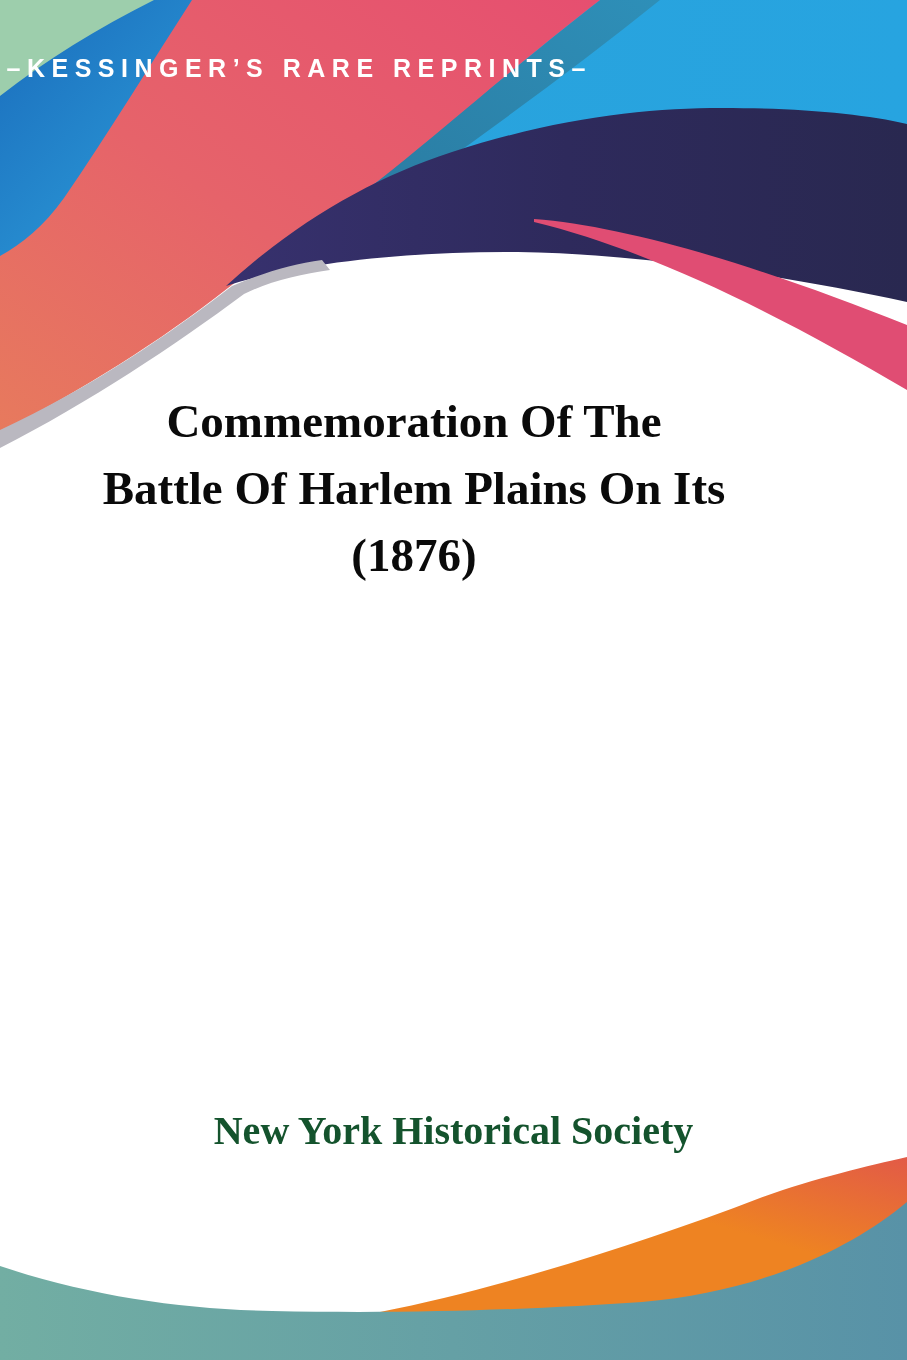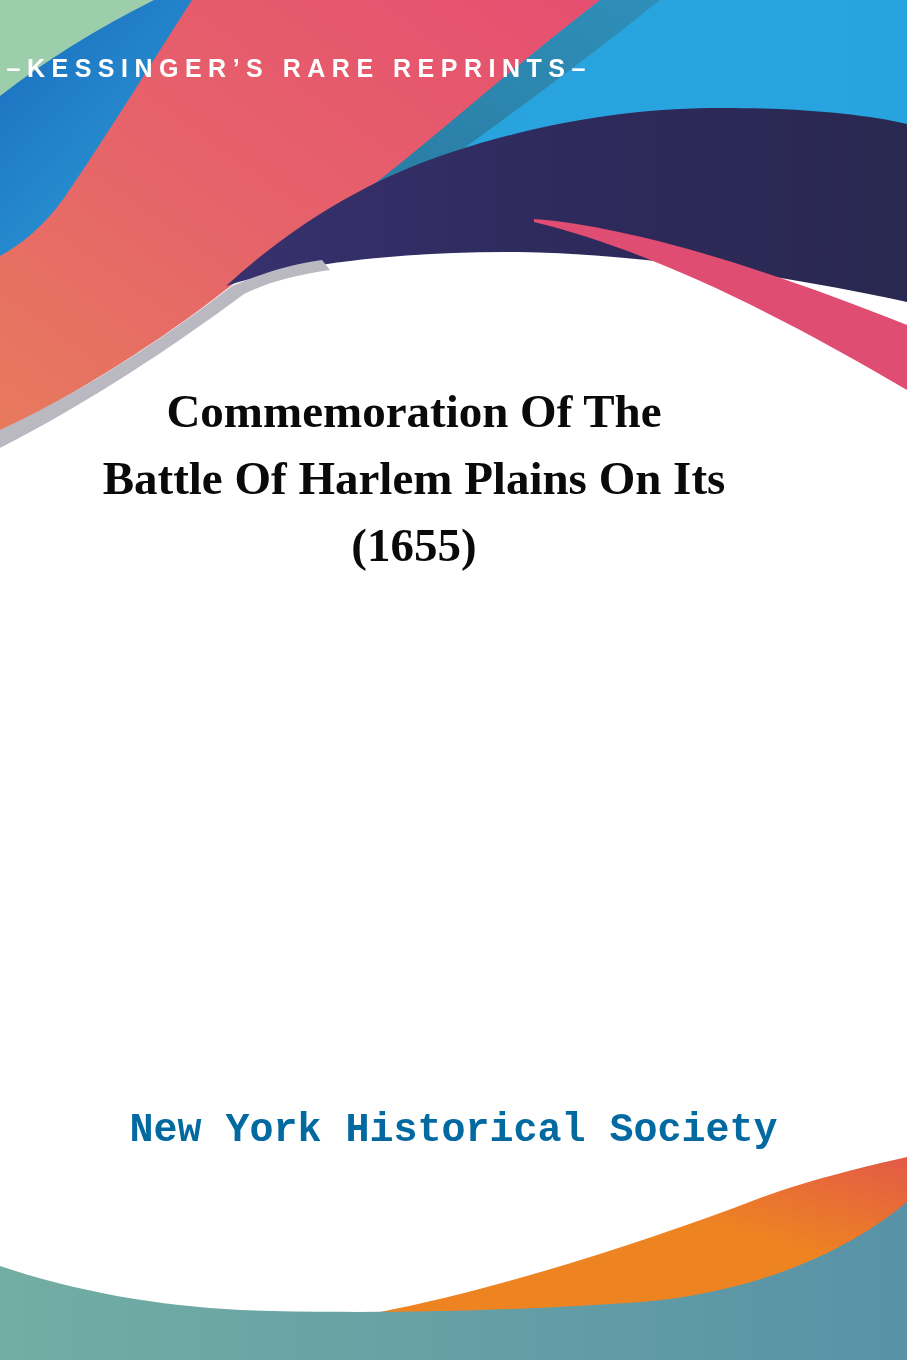--- a/index.html
+++ b/index.html
@@ -17,40 +17,40 @@
     font-family:"Liberation Sans", sans-serif;
     font-weight:700;
     font-size:25px;
     line-height:40px;
     letter-spacing:6.5px;
     text-indent:6.5px;
     color:#ffffff;
     white-space:nowrap;
   }
   .book-title{
-    position:absolute;top:378px;left:0;width:828px;
+    position:absolute;top:388px;left:0;width:828px;
     text-align:center;
     color:#0a0a0a;
   }
   .book-title .line{
     display:block;
     font-family:"Liberation Serif", serif;
     font-weight:700;
     font-size:47px;
     line-height:67px;
     white-space:nowrap;
   }
   .author-name{
     position:absolute;top:1103px;left:0;width:907px;
     text-align:center;
-    font-family:Liberation Mono, monospace;
+    font-family:Liberation Serif, serif;
     font-weight:700;
     font-size:40px;
     line-height:56px;
-    color:#0369a1;
+    color:#14532d;
     white-space:nowrap;
   }
 </style>
 </head>
 <body>
 
 <div class="cover">
 
   <svg class="bg" viewBox="0 0 907 1360" preserveAspectRatio="none" xmlns="http://www.w3.org/2000/svg">
     <defs>
@@ -100,18 +100,18 @@
 
     <path d="M380,1312 C500,1288 640,1244 760,1198 C815,1178 868,1166 907,1157 L907,1220 C850,1262 760,1298 640,1308 C548,1314 458,1314 380,1312 Z" fill="url(#gradOrange)"></path>
     <path d="M0,1266 C90,1296 180,1309 272,1311 C420,1314 540,1309 642,1302 C764,1291 852,1248 907,1202 L907,1360 L0,1360 Z" fill="url(#gradTealBottom)"></path>
   </svg>
 
   <div class="publisher-banner">–KESSINGER’S RARE REPRINTS–</div>
 
   <div class="book-title">
     <span class="line">Commemoration Of The</span>
     <span class="line">Battle Of Harlem Plains On Its</span>
-    <span class="line">(1655)</span>
+    <span class="line">(1876)</span>
   </div>
 
   <div class="author-name">New York Historical Society</div>
 
 </div>
 
 </body></html>

